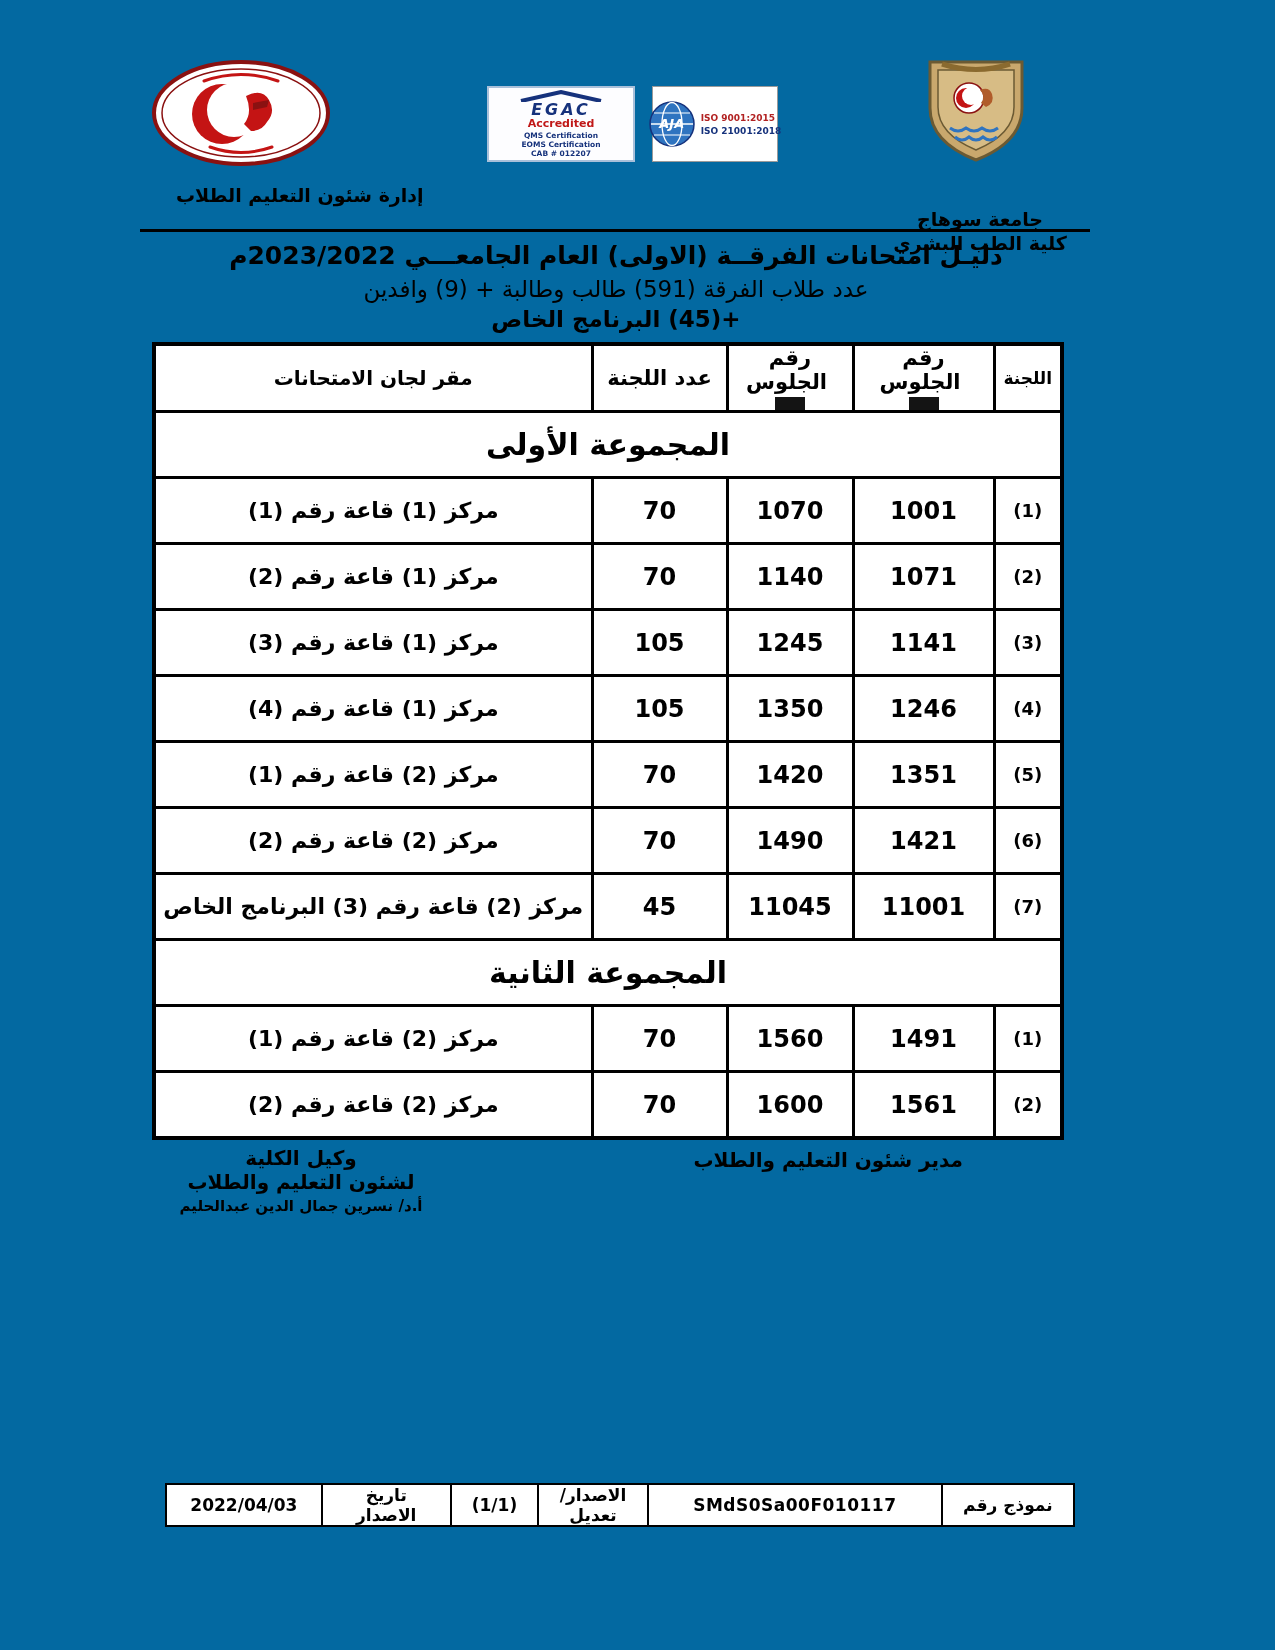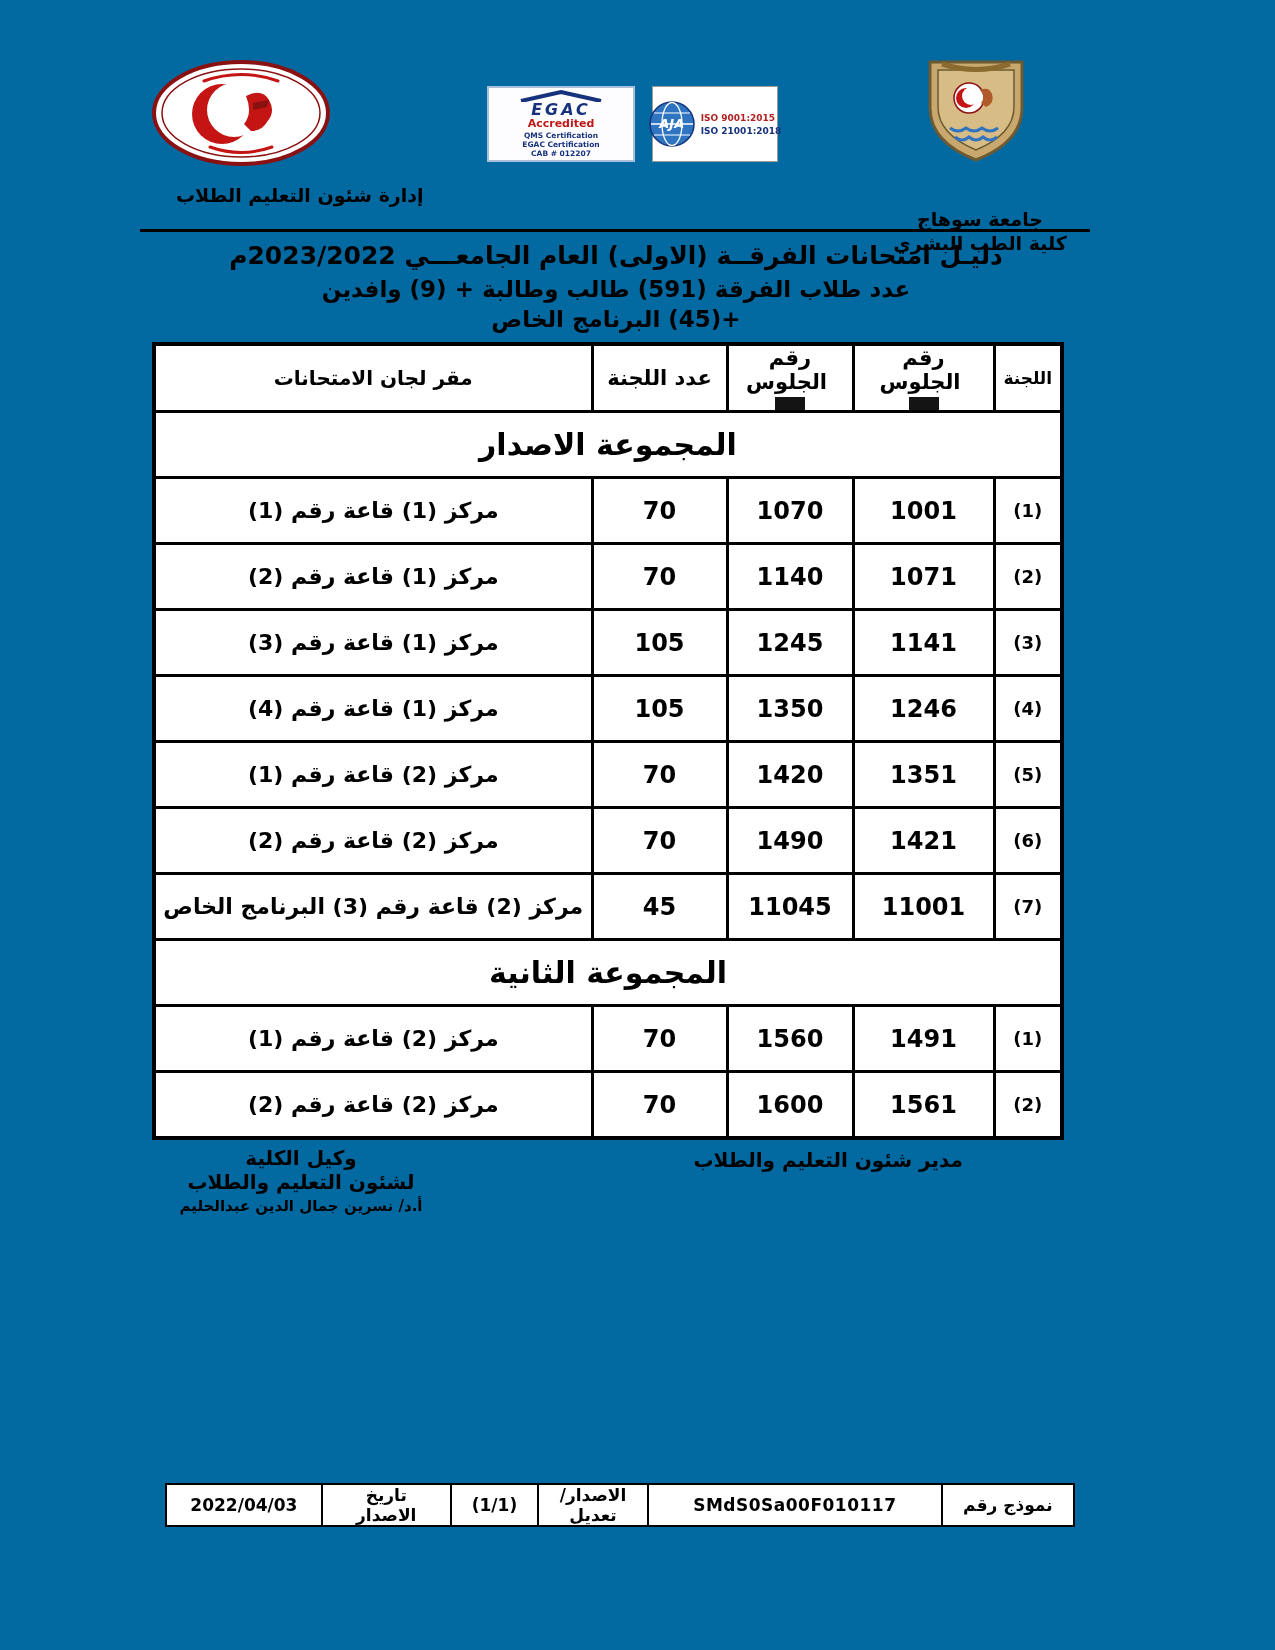--- a/index.html
+++ b/index.html
@@ -29,21 +29,21 @@
 
   .shield-logo { position:absolute; left:922px; top:54px; width:108px; height:112px; }
   .org-text { position:absolute; right:180px; top:160px; width:230px; text-align:center; direction:rtl;margin-top:48px; }
   .org-line { font-size:19px; font-weight:bold; line-height:1.25; }
 
   .rule { position:absolute; left:140px; top:229px; width:950px; height:3px; background:#000; }
 
   
   .title-block { position:absolute; left:0; top:241px; width:1232px; text-align:center; direction:rtl; }
   .title-l1 { font-size:25px; font-weight:bold; }
-  .title-l2 { font-size:23px; font-weight:bold; margin-top:6px; }
+  .title-l2 { font-size:23px; font-weight:normal; margin-top:6px; }
   .title-l3 { font-size:23px; font-weight:bold; margin-top:4px; }
 
   
   table.exam { position:absolute; left:152px; top:342px; width:912px; border-collapse:collapse;
                direction:rtl; border:4px solid #000; background:#fff; }
   table.exam th, table.exam td { border:3px solid #000; text-align:center; vertical-align:middle; font-weight:bold; }
   th.h-committee { width:68px;  font-size:17px; height:66px; }
   th.h-seat      { width:141px; font-size:21px; }
   th.h-seat2     { width:126px; font-size:21px; }
   th.h-count     { width:135px; font-size:21px; }
@@ -91,21 +91,21 @@
     </svg>
   </div>
 
   <div class="cert-egac">
     <svg class="egac-roof" width="96" height="12" viewBox="0 0 96 12" aria-hidden="true">
       <path d="M8 11 L48 2 L88 11" fill="none" stroke="#16327c" stroke-width="4"></path>
     </svg>
     <div class="egac-word">EGAC</div>
     <div class="egac-accredited">Accredited</div>
     <div class="egac-small">QMS Certification</div>
-    <div class="egac-small">EGAC Certification</div>
+    <div class="egac-small">EOMS Certification</div>
     <div class="egac-small">CAB # 012207</div>
   </div>
 
   <div class="cert-aja">
     <div class="aja-globe">
       <svg width="46" height="46" viewBox="0 0 46 46" aria-hidden="true">
         <circle cx="23" cy="23" r="22" fill="#2f74c0" stroke="#16327c" stroke-width="1.5"></circle>
         <ellipse cx="23" cy="23" rx="10" ry="21.5" fill="none" stroke="#ffffff" stroke-width="1.3"></ellipse>
         <line x1="2" y1="23" x2="44" y2="23" stroke="#ffffff" stroke-width="1.3"></line>
         <line x1="5" y1="12" x2="41" y2="12" stroke="#ffffff" stroke-width="1.1"></line>
@@ -159,21 +159,21 @@
         <th class="h-seat2">
           <span class="seat-label">رقم الجلوس</span>
           <div class="hdr-mark"></div>
         </th>
         <th class="h-count">عدد اللجنة</th>
         <th class="h-loc">مقر لجان الامتحانات</th>
       </tr>
     </thead>
     <tbody>
       <tr>
-        <td class="group-title" colspan="5">المجموعة الاصدار</td>
+        <td class="group-title" colspan="5">المجموعة الأولى</td>
       </tr>
 
       <tr>
         <td class="c-com">(1)</td>
         <td class="c-num">1001</td>
         <td class="c-num">1070</td>
         <td class="c-cnt">70</td>
         <td class="c-loc">مركز (1) قاعة رقم (1)</td>
       </tr>
       <tr>

